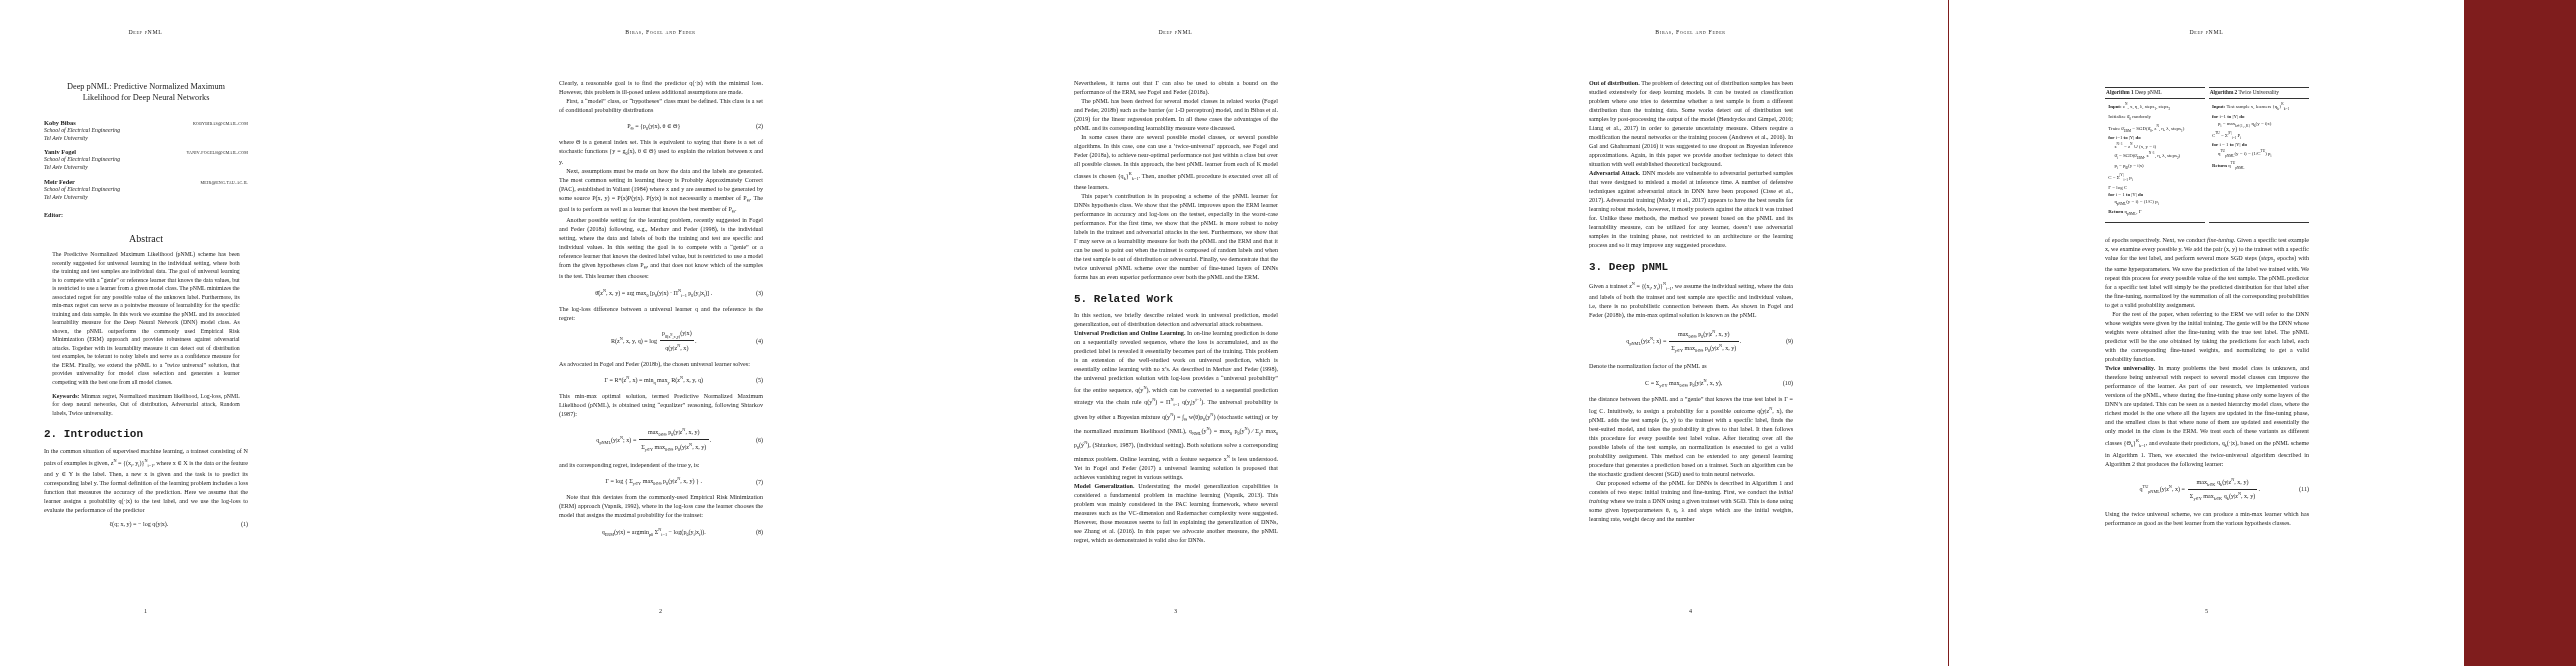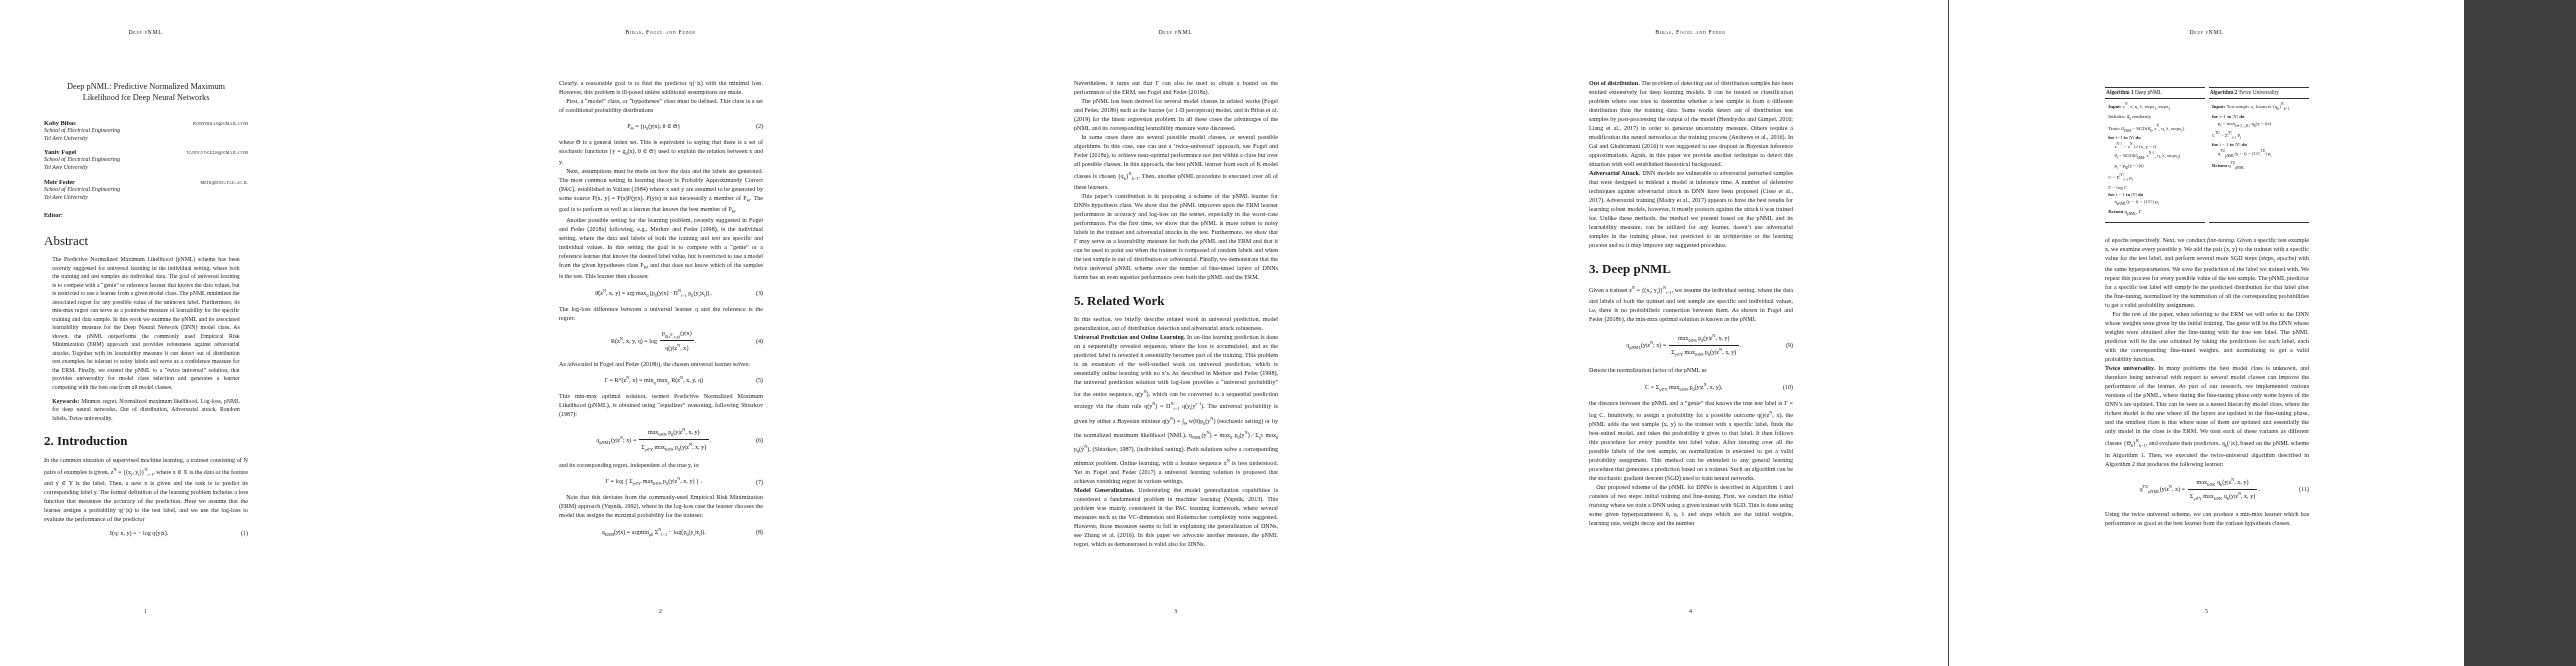--- a/index.html
+++ b/index.html
@@ -1,35 +1,35 @@
 <!DOCTYPE html>
 <html style="font-size:9px"><head>
 <meta charset="utf-8">
 <style>
   html,body{margin:0;padding:0;background:#ffffff;}
-  #strip{position:relative;width:2576px;height:667px;overflow:hidden;background:#404040;
+  #strip{position:relative;width:2576px;height:667px;overflow:hidden;background:#7f1d1d;
          font-family:"Liberation Serif","DejaVu Serif",serif;color:#1a1a1a;}
   .page{position:absolute;top:0;width:515px;height:667px;background:#ffffff;}
   .rhead{position:absolute;top:29px;left:0;width:100%;text-align:center;font-variant:small-caps;
          font-size:5.8px;letter-spacing:0.7px;color:#222;}
   .pnum{position:absolute;top:608px;left:0;width:100%;text-align:center;font-size:6.1px;}
   .col{position:absolute;left:156px;top:0;width:204px;padding-top:79px;}
   .title{text-align:center;font-size:8.3px;line-height:11px;margin:2.2px 5.6px 15.6px;}
   .author{margin-bottom:6.7px;}
   .arow{display:flex;justify-content:space-between;align-items:baseline;}
   .aname{font-weight:bold;font-size:6.4px;}
   .aemail{font-variant:small-caps;font-size:5px;letter-spacing:0.2px;}
   .affil{font-style:italic;font-size:5.8px;line-height:8px;}
   .editor{margin-top:11px;font-size:6.1px;font-weight:bold;}
-  .abs-head{font-size:13px;margin:14.5px 0 6.7px;}
+  .abs-head{text-align:center;font-size:10px;margin:14.5px 0 6.7px;}
   .abstract{margin:0 8.3px;font-size:5.8px;line-height:8.5px;text-align:justify;}
   .kw{margin:5.6px 8.3px 0;font-size:5.8px;line-height:8.5px;text-align:justify;}
   .para{font-size:6.1px;line-height:9px;text-align:justify;}
   .ind{text-indent:7.2px;}
-  .heading{font-weight:bold;font-size:13px;margin:11px 0 6.1px;}
+  .heading{font-weight:bold;font-size:11px;margin:11px 0 6.1px;font-family:Liberation Mono, monospace;}
   .eq{display:flex;align-items:center;margin:6.7px 0;font-size:6.1px;}
   .eq .body{flex:1;text-align:center;}
   .eq .enum{min-width:14.5px;text-align:right;}
   .frac{display:inline-block;vertical-align:middle;text-align:center;line-height:7.2px;margin:0 1.1px;}
   .frac .ft{display:block;border-bottom:0.6px solid #222;padding:0.6px 2.2px;}
   .frac .fb{display:block;padding:0.6px 2.2px;}
   sub,sup{font-size:70%;}
   .algrow{display:flex;gap:3.3px;margin:7.8px 0 13.3px;}
   .algo{flex:1;border-top:0.9px solid #333;border-bottom:0.8px solid #333;font-size:4.9px;line-height:7.1px;}
   .algo .atitle{border-bottom:0.4px solid #333;padding:1.7px 1.1px 1.1px;font-size:5.3px;}

